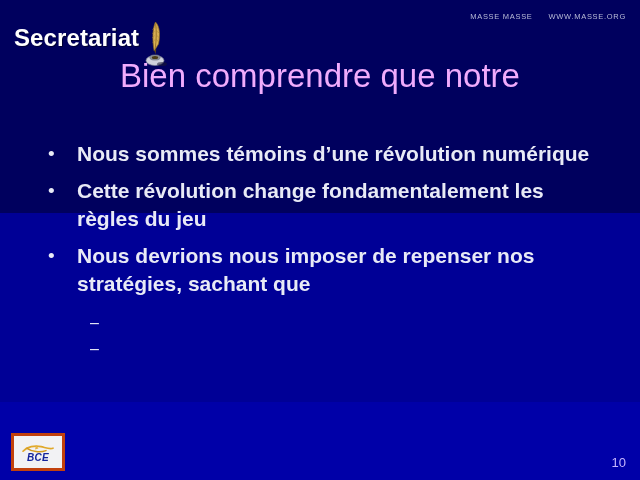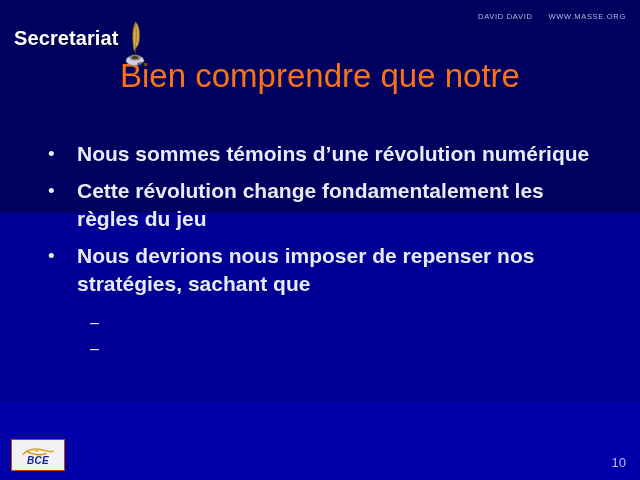--- a/index.html
+++ b/index.html
@@ -32,21 +32,21 @@
   
   #logo-secretariat {
     position: absolute;
     left: 14px;
     top: 20px;
     display: flex;
     align-items: flex-end;
     z-index: 5;
   }
   #secretariat-wordmark {
-    font-size: 20px;
+    font-size: 24px;
     font-weight: bold;
     color: #ffffff;
     letter-spacing: 0.1px;
     line-height: 22px;
     text-shadow: 1px 1px 0 rgba(0,0,0,0.45);
   }
   #quill-icon {
     position: relative;
     width: 30px;
     height: 46px;
@@ -67,21 +67,21 @@
   }
   #attribution .attr-gap { display: inline-block; width: 16px; }
 
   
   #title {
     position: absolute;
     left: 18px;
     top: 57px;
     width: 604px;
     text-align: center;
-    color: #f97316;
+    color: #f0abfc;
     font-size: 33px;
     line-height: 37px;
     font-weight: normal;
     z-index: 4;
   }
 
   
   #body {
     position: absolute;
     left: 48px;
@@ -127,23 +127,23 @@
     font-size: 16px;
     line-height: 26px;
   }
 
   
   #logo-bce {
     position: absolute;
     left: 11px;
     bottom: 9px;
     width: 54px;
-    height: 32px;
+    height: 38px;
     background: #f2f2f4;
-    border: 1px solid #c2410c;
+    border: 3px solid #c2410c;
     box-sizing: border-box;
     display: flex;
     flex-direction: column;
     align-items: center;
     justify-content: center;
     z-index: 6;
   }
   #bce-swoosh { width: 34px; height: 11px; display: block; }
   #bce-wordmark {
     font-size: 10px;
@@ -187,21 +187,21 @@
 
         <ellipse cx="15" cy="40.5" rx="9" ry="5" fill="#cfd2dc" stroke="#7b8096" stroke-width="0.7"></ellipse>
         <ellipse cx="15" cy="37.5" rx="5.2" ry="2.6" fill="#8d9099" stroke="#6a6e80" stroke-width="0.6"></ellipse>
         <ellipse cx="15" cy="37.4" rx="3.2" ry="1.5" fill="#4a3a17"></ellipse>
         <ellipse cx="22" cy="44" rx="5" ry="2" fill="#1a1a30" opacity="0.55"></ellipse>
       </svg>
     </span>
   </div>
 
   <div id="attribution">
-    <span>DAVID DAVID</span><span class="attr-gap"></span><span>WWW.MASSE.ORG</span>
+    <span>MASSE MASSE</span><span class="attr-gap"></span><span>WWW.MASSE.ORG</span>
   </div>
 
   <div id="title">
     <div>Bien comprendre que notre</div>
   </div>
 
   <div id="body">
 
     <div class="bullet-l1">
       <span class="marker">•</span>

